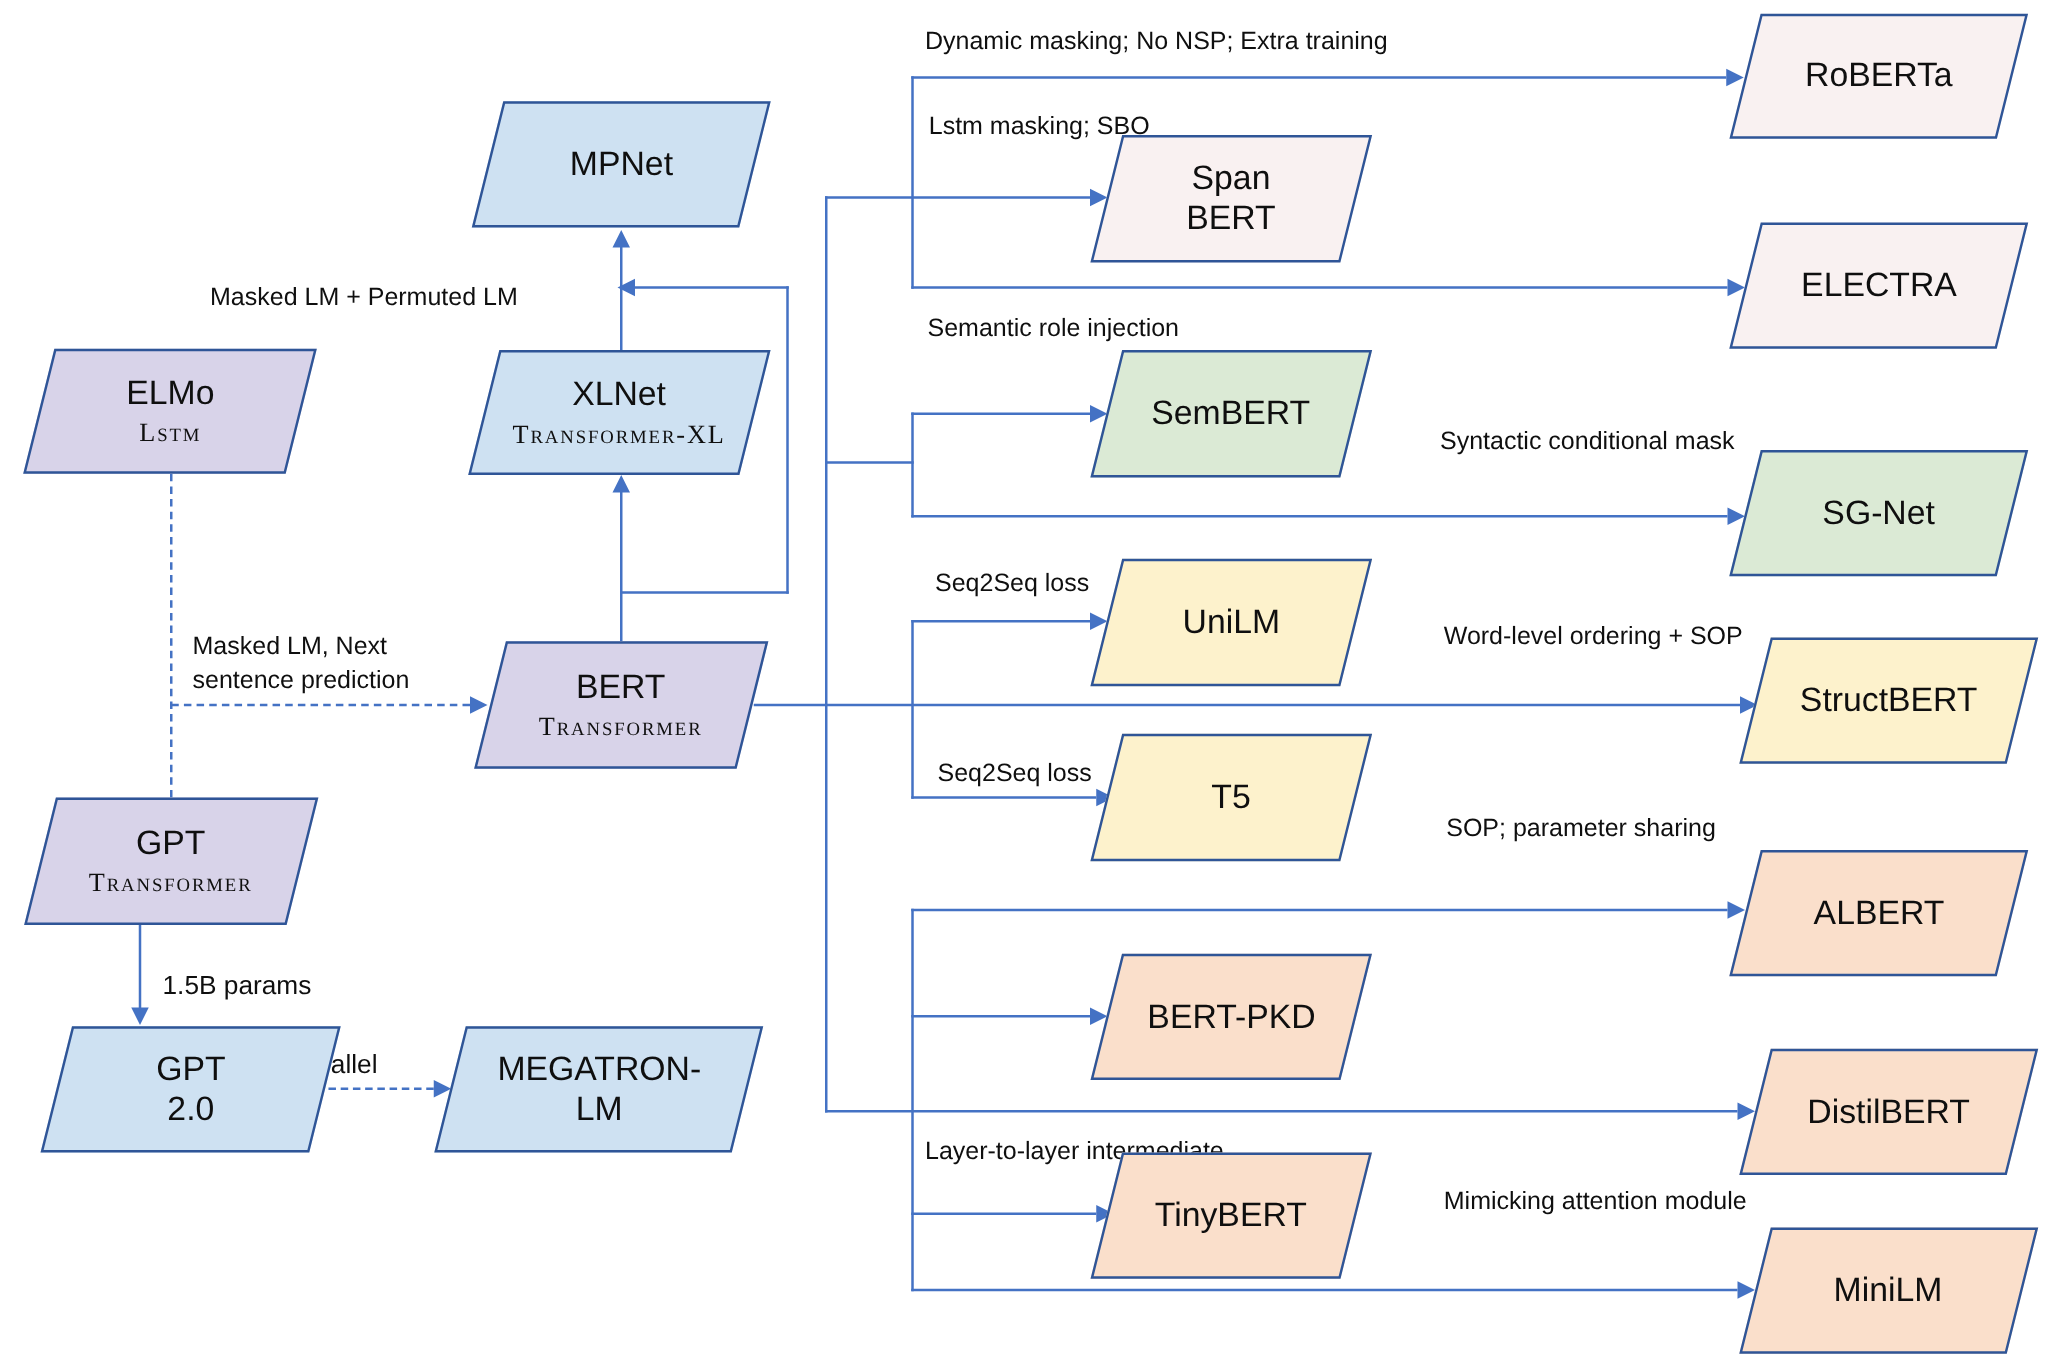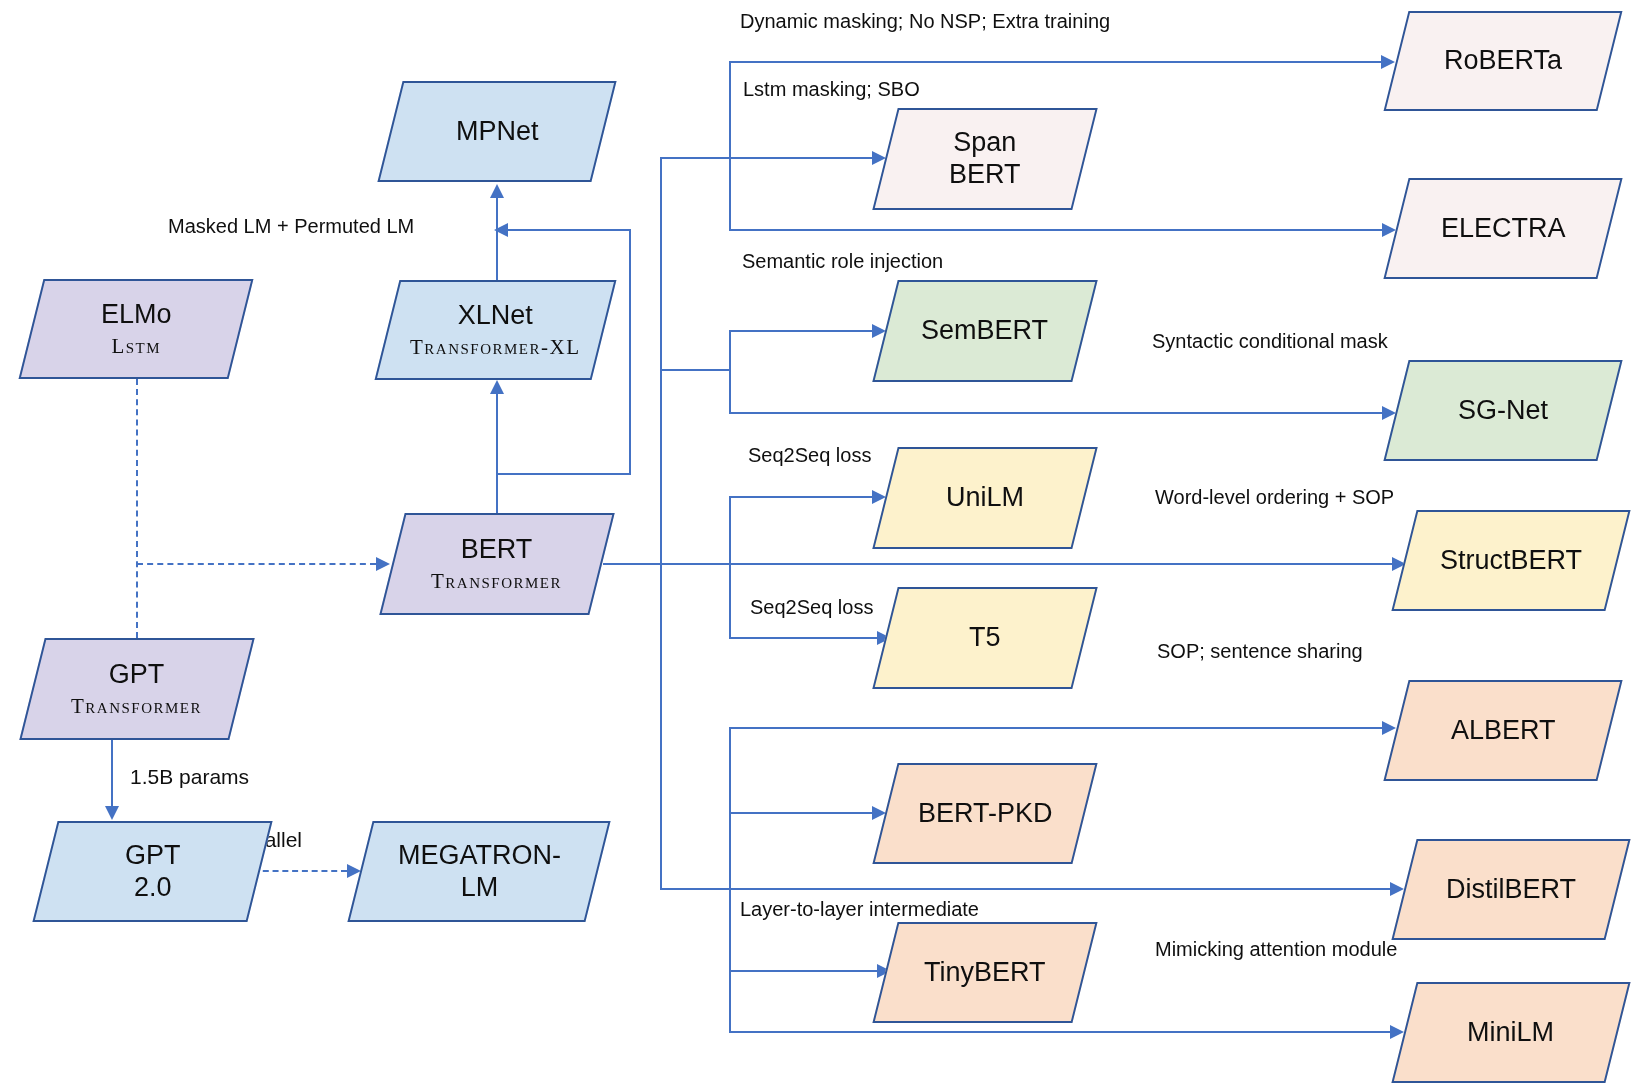--- a/index.html
+++ b/index.html
@@ -23,21 +23,21 @@
   .vd{position:absolute;width:0;border-left:2px dashed var(--line);}
   .ar{position:absolute;width:0;height:0;border-top:7px solid transparent;
       border-bottom:7px solid transparent;border-left:14px solid var(--line);}
   .al{position:absolute;width:0;height:0;border-top:7px solid transparent;
       border-bottom:7px solid transparent;border-right:14px solid var(--line);}
   .au{position:absolute;width:0;height:0;border-left:7px solid transparent;
       border-right:7px solid transparent;border-bottom:14px solid var(--line);}
   .ad{position:absolute;width:0;height:0;border-left:7px solid transparent;
       border-right:7px solid transparent;border-top:14px solid var(--line);}
   
-  .lbl{position:absolute;font-size:20px;color:var(--ink);white-space:pre-line;line-height:26px;}
+  .lbl{position:absolute;font-size:20px;color:var(--ink);white-space:pre-line;line-height:26px;margin-top:12px;}
   .lbl.small{font-size:21px;}
 </style>
 </head>
 <body>
 
 <div class="canvas">
 
   <div class="vd" style="left:136px;top:379px;height:259px"></div>
 
   <div class="hd" style="left:137px;top:563px;width:239px"></div>
@@ -95,26 +95,28 @@
   <div class="hl" style="left:660px;top:888px;width:730px"></div>
   <div class="ar" style="left:1390px;top:882px"></div>
   <div class="hl" style="left:729px;top:970px;width:148px"></div>
   <div class="ar" style="left:877px;top:964px"></div>
   <div class="hl" style="left:729px;top:1031px;width:661px"></div>
   <div class="ar" style="left:1390px;top:1025px"></div>
 
   <div class="lbl" style="left:740px;top:8px">Dynamic masking; No NSP; Extra training</div>
   <div class="lbl" style="left:743px;top:76px">Lstm masking; SBO</div>
   <div class="lbl" style="left:168px;top:213px">Masked LM  + Permuted LM</div>
-  <div class="lbl" style="left:742px;top:248px">Semantic role injection</div>
+  <div class="lbl" style="left:154px;top:492px;line-height:27px">Masked LM, Next
+sentence prediction</div>
+  <div class="lbl" style="left:742px;top:238px">Semantic role injection</div>
   <div class="lbl" style="left:1152px;top:328px">Syntactic conditional mask</div>
   <div class="lbl" style="left:748px;top:442px">Seq2Seq loss</div>
   <div class="lbl" style="left:1155px;top:484px">Word-level ordering + SOP</div>
   <div class="lbl" style="left:750px;top:594px">Seq2Seq loss</div>
-  <div class="lbl" style="left:1157px;top:638px">SOP; sentence sharing</div>
+  <div class="lbl" style="left:1157px;top:638px">SOP; parameter sharing</div>
   <div class="lbl" style="left:740px;top:896px">Layer-to-layer  intermediate</div>
   <div class="lbl" style="left:1155px;top:936px">Mimicking attention  module</div>
   <div class="lbl small" style="left:130px;top:764px">1.5B params</div>
   <div class="lbl small" style="left:232px;top:827px">Parallel</div>
 
   <div class="pbox f-lav" style="left:31px;top:279px;width:210px;height:100px">
     <div class="inner">
       <div class="main">ELMo</div>
       <div class="sub">Lstm</div>
     </div>

